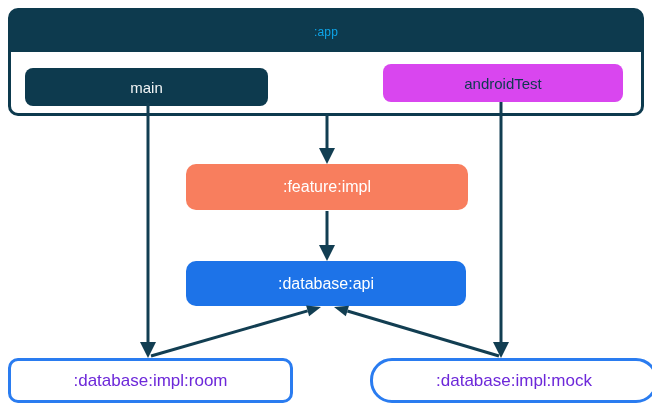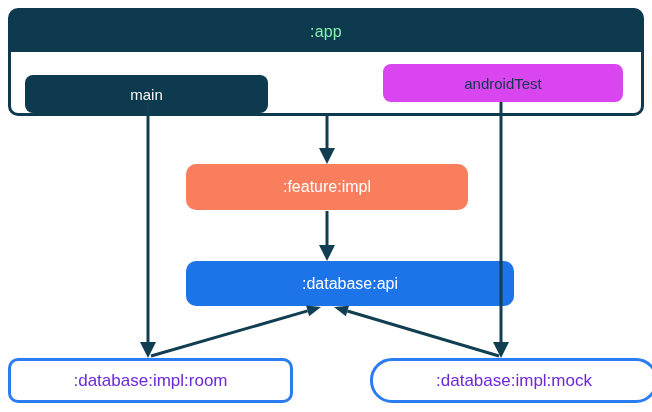--- a/index.html
+++ b/index.html
@@ -22,43 +22,43 @@
     border: 3px solid #0d3a4e;
     border-radius: 10px;
   }
   .app-header {
     position: absolute;
     left: 0; top: 0; right: 0;
     height: 41px;
     display: flex;
     align-items: center;
     justify-content: center;
-    color: #86efac;
-    font-size: 16px;
+    color: #0ea5e9;
+    font-size: 12px;
     letter-spacing: 0.2px;
   }
   .app-body {
     position: absolute;
     left: 0; right: 0; top: 41px; bottom: 0;
     background: #ffffff;
     border-radius: 0 0 7px 7px;
   }
 
   
   .pill {
     position: absolute;
     box-sizing: border-box;
     border-radius: 8px;
     display: flex;
     align-items: center;
     justify-content: center;
     font-size: 15px;
   }
   .pill-main {
-    left: 14px; top: 64px;
+    left: 14px; top: 57px;
     width: 243px; height: 38px;
     background: #0d3a4e;
     color: #f2f5f6;
     text-align: right;
   }
   .pill-android {
     left: 372px; top: 53px;
     width: 240px; height: 38px;
     background: #d946ef;
     color: #0d3a4e;
@@ -75,21 +75,21 @@
     font-size: 16px;
   }
   .node-feature {
     left: 186px; top: 164px;
     width: 282px; height: 46px;
     background: #f87e5e;
     color: #ffffff;
   }
   .node-api {
     left: 186px; top: 261px;
-    width: 328px; height: 45px;
+    width: 280px; height: 45px;
     background: #1d73e8;
     color: #ffffff;
   }
   .node-impl {
     background: #ffffff;
     border: 3px solid #2a7cf0;
     color: #6d28d9;
     font-size: 17px;
   }
   .node-room { left: 8px;   top: 358px; width: 285px; height: 45px; }

